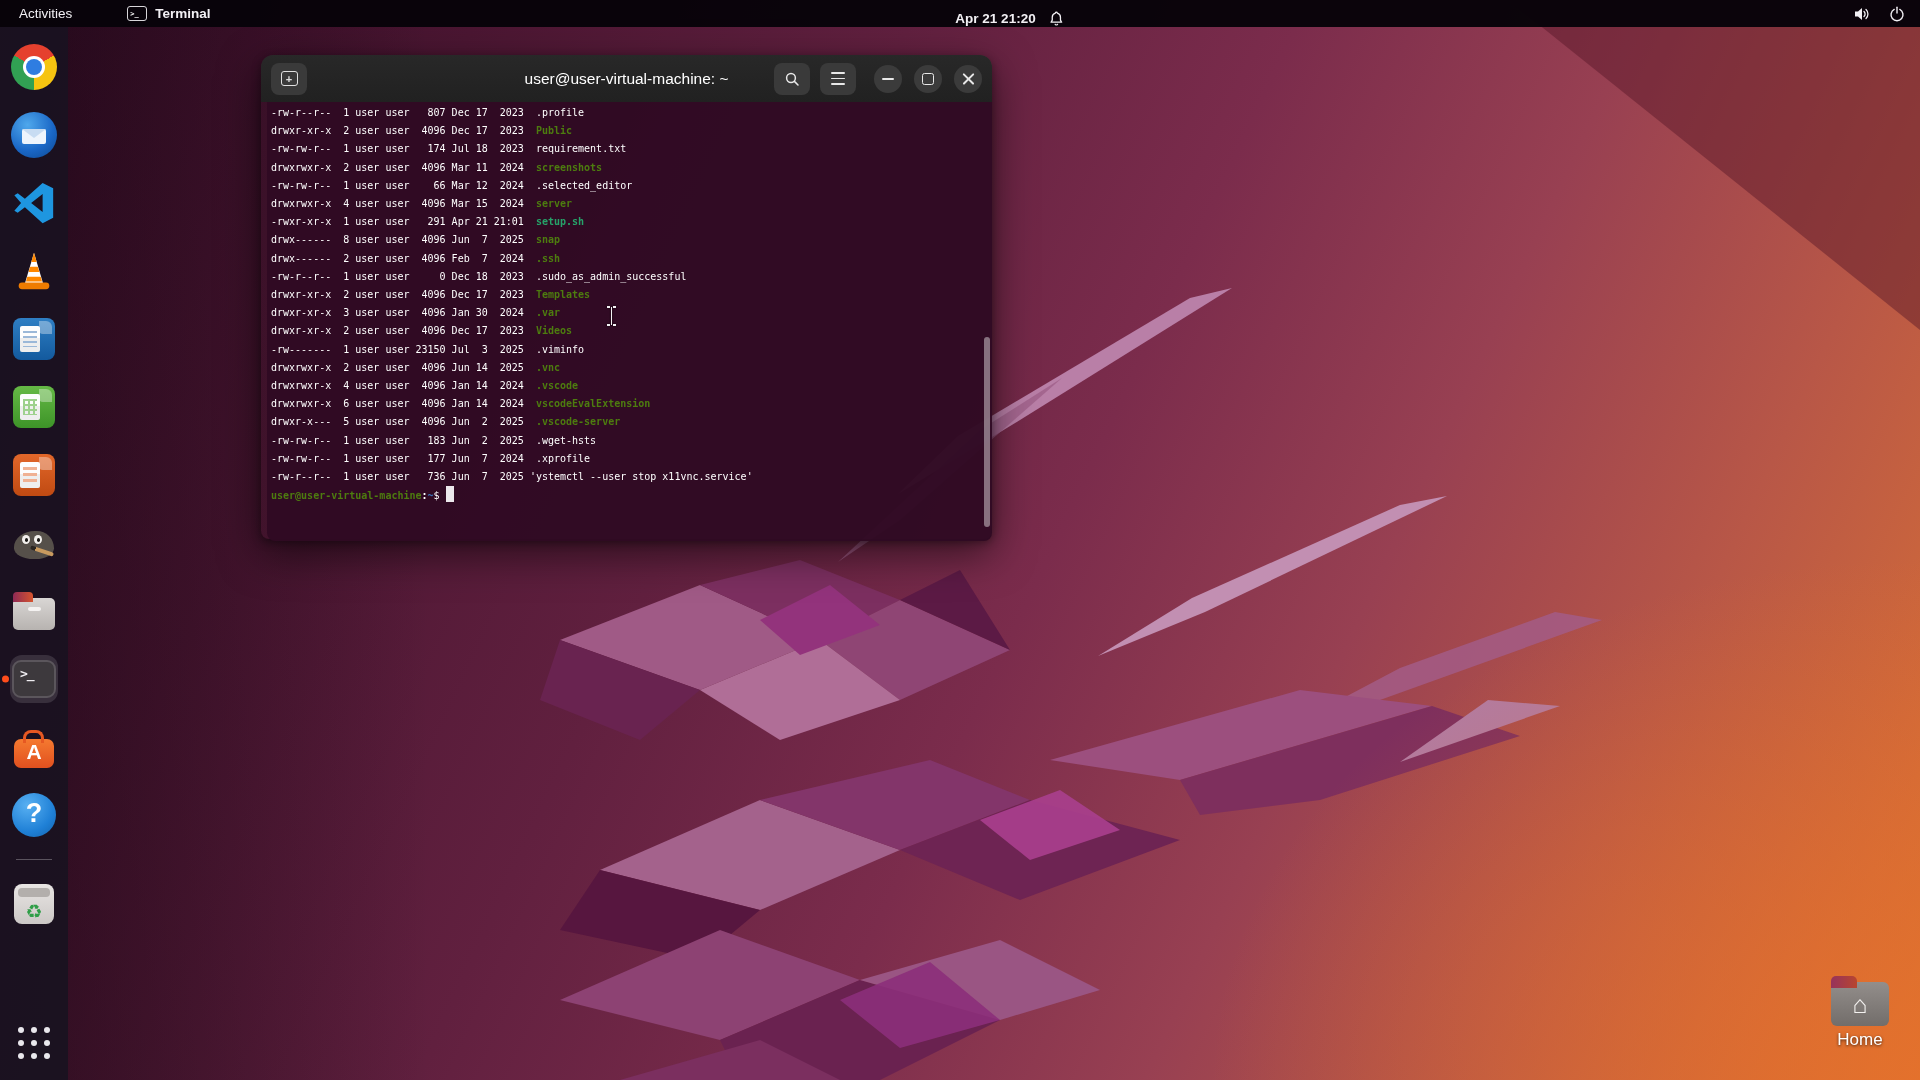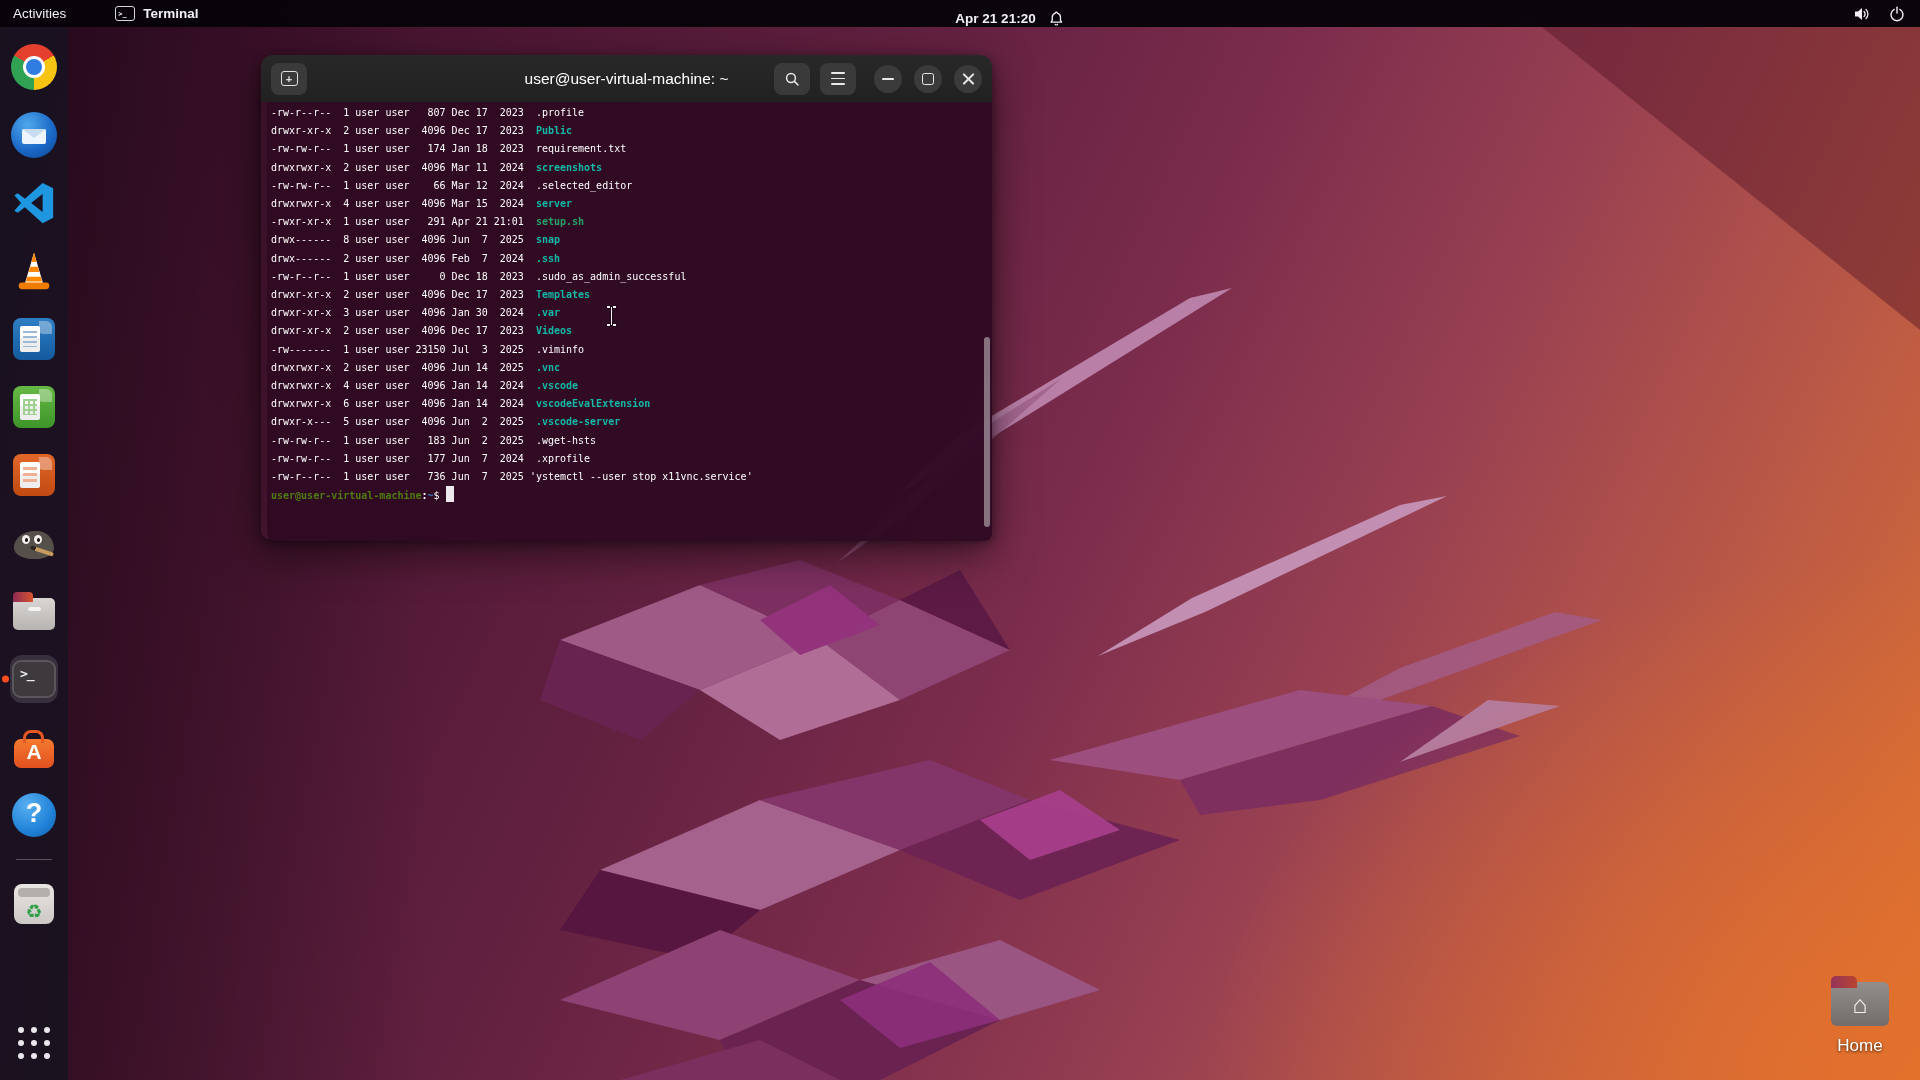--- a/index.html
+++ b/index.html
@@ -9,21 +9,21 @@
   .wallpaper{position:absolute;inset:0;}
   .glow-br{position:absolute;right:0;bottom:0;width:760px;height:560px;pointer-events:none;
     background:radial-gradient(ellipse at 100% 100%, rgba(230,112,42,.8), rgba(230,112,42,0) 66%);}
   .vignette-left{position:absolute;left:0;top:0;bottom:0;width:430px;pointer-events:none;
     background:linear-gradient(90deg, rgba(18,4,15,.5), rgba(18,4,15,0));}
 
   
   .topbar{position:absolute;left:0;top:0;width:100%;height:27px;background:rgba(7,3,9,.97);
     color:#f2f0f4;font-size:13.5px;display:flex;align-items:center;z-index:30;}
   .tb-left{display:flex;align-items:center;height:100%;}
-  .tb-activities{height:100%;display:flex;align-items:center;padding:0 13px;color:#f2f0f4;background:none;border:none;font:inherit;}
+  .tb-activities{height:100%;display:flex;align-items:center;padding:0 19px;color:#f2f0f4;background:none;border:none;font:inherit;}
   .tb-app{height:100%;display:flex;align-items:center;gap:8px;padding:0 16px;font-weight:bold;margin-left:20px;}
   .term-mini{width:16px;height:13px;border:1.4px solid #d8d6da;border-radius:3px;display:flex;align-items:center;justify-content:flex-start;
     font-family:"DejaVu Sans Mono",monospace;font-size:7px;font-weight:bold;color:#fff;padding-left:2px;letter-spacing:0;}
   .tb-center{position:absolute;left:50%;top:0;height:36px;transform:translateX(calc(-50% + 50px));
     display:flex;align-items:center;gap:13px;font-weight:bold;}
   .tb-right{position:absolute;right:0;top:0;height:27px;display:flex;align-items:center;gap:18px;padding-right:15px;}
   .tb-icon{display:block;}
 
   
   .dock{position:absolute;left:0;top:27px;bottom:0;width:68px;background:rgba(26,18,32,.93);
@@ -102,37 +102,37 @@
   .glyph-close::before,.glyph-close::after{content:"";position:absolute;left:-1px;top:5.6px;width:15px;height:1.8px;background:#e8e8e8;border-radius:1px;}
   .glyph-close::before{transform:rotate(45deg);} .glyph-close::after{transform:rotate(-45deg);}
   .burger{display:flex;flex-direction:column;gap:3.6px;}
   .burger i{display:block;width:14px;height:1.8px;background:#e8e8e8;border-radius:1px;}
 
   .term-body{position:relative;height:437px;background:rgba(47,10,35,.97);border-radius:0 0 8px 8px;
     font-family:"DejaVu Sans Mono",monospace;font-size:10px;line-height:18.2px;color:#ffffff;
     padding:2px 0 0 4px;overflow:hidden;margin-left:6px;}
   .trow{white-space:pre;}
   .fn-plain{color:#ffffff;}
-  .fn-dir{color:#14b8a6;font-weight:bold;}
+  .fn-dir{color:#4d7c0f;font-weight:bold;}
   .fn-exec{color:#26a269;font-weight:bold;}
   .prompt-line{white-space:pre;}
   .p-user{color:#4d7c0f;font-weight:bold;}
   .p-sep{color:#ffffff;font-weight:bold;}
   .p-path{color:#3973b9;font-weight:bold;}
   .p-dollar{color:#ffffff;}
   .cursor-block{display:inline-block;width:8.4px;height:16px;background:#ece8ec;vertical-align:-3px;margin-left:8.4px;}
   .scrollbar{position:absolute;right:2px;top:235px;width:6px;height:190px;border-radius:3px;background:rgba(255,255,255,.42);}
 
   
   .home-launcher{position:absolute;left:1814px;top:982px;width:92px;text-align:center;z-index:10;}
   .home-folder{position:relative;display:inline-block;width:58px;height:44px;background:linear-gradient(#938e8b,#726d6a);border-radius:6px;}
   .home-folder::before{content:"";position:absolute;left:0;top:-6px;width:26px;height:12px;border-radius:5px 5px 0 0;
     background:linear-gradient(90deg,#96335c,#b8452f);}
   .home-house{position:absolute;left:0;right:0;top:50%;transform:translateY(-50%);color:#f4f2f0;font-size:25px;line-height:1;}
-  .home-label{margin-top:6px;color:#ffffff;font-size:17px;text-shadow:0 1px 3px rgba(0,0,0,.75);}
+  .home-label{color:#ffffff;font-size:17px;text-shadow:0 1px 3px rgba(0,0,0,.75);}
 
   
   .ibeam{position:absolute;left:606px;top:306px;width:11px;height:20px;z-index:40;filter:drop-shadow(0 0 1px rgba(0,0,0,.8));}
   .ibeam .v{position:absolute;left:4.6px;top:1px;width:1.8px;height:18px;background:#f4f2f4;}
   .ibeam .t,.ibeam .b{position:absolute;left:1px;width:9px;height:1.8px;background:#f4f2f4;
     -webkit-mask:linear-gradient(90deg,#000 0 3px,transparent 3px 6px,#000 6px);mask:linear-gradient(90deg,#000 0 3px,transparent 3px 6px,#000 6px);}
   .ibeam .t{top:0;} .ibeam .b{bottom:0;}
 </style>
 </head>
 <body>
@@ -301,21 +301,21 @@
           </button>
         <button class="btn-rd">
             <span class="glyph-close"></span>
           </button>
       </div>
     </div>
     <div class="term-body">
       <div id="term-rows">
           <div class="trow"><span>-rw-r--r--  1 user user   807 Dec 17  2023  </span><span class="fn-plain">.profile</span></div>
           <div class="trow"><span>drwxr-xr-x  2 user user  4096 Dec 17  2023  </span><span class="fn-dir">Public</span></div>
-          <div class="trow"><span>-rw-rw-r--  1 user user   174 Jan 18  2023  </span><span class="fn-plain">requirement.txt</span></div>
+          <div class="trow"><span>-rw-rw-r--  1 user user   174 Jul 18  2023  </span><span class="fn-plain">requirement.txt</span></div>
           <div class="trow"><span>drwxrwxr-x  2 user user  4096 Mar 11  2024  </span><span class="fn-dir">screenshots</span></div>
           <div class="trow"><span>-rw-rw-r--  1 user user    66 Mar 12  2024  </span><span class="fn-plain">.selected_editor</span></div>
           <div class="trow"><span>drwxrwxr-x  4 user user  4096 Mar 15  2024  </span><span class="fn-dir">server</span></div>
           <div class="trow"><span>-rwxr-xr-x  1 user user   291 Apr 21 21:01  </span><span class="fn-exec">setup.sh</span></div>
           <div class="trow"><span>drwx------  8 user user  4096 Jun  7  2025  </span><span class="fn-dir">snap</span></div>
           <div class="trow"><span>drwx------  2 user user  4096 Feb  7  2024  </span><span class="fn-dir">.ssh</span></div>
           <div class="trow"><span>-rw-r--r--  1 user user     0 Dec 18  2023  </span><span class="fn-plain">.sudo_as_admin_successful</span></div>
           <div class="trow"><span>drwxr-xr-x  2 user user  4096 Dec 17  2023  </span><span class="fn-dir">Templates</span></div>
           <div class="trow"><span>drwxr-xr-x  3 user user  4096 Jan 30  2024  </span><span class="fn-dir">.var</span></div>
           <div class="trow"><span>drwxr-xr-x  2 user user  4096 Dec 17  2023  </span><span class="fn-dir">Videos</span></div>

